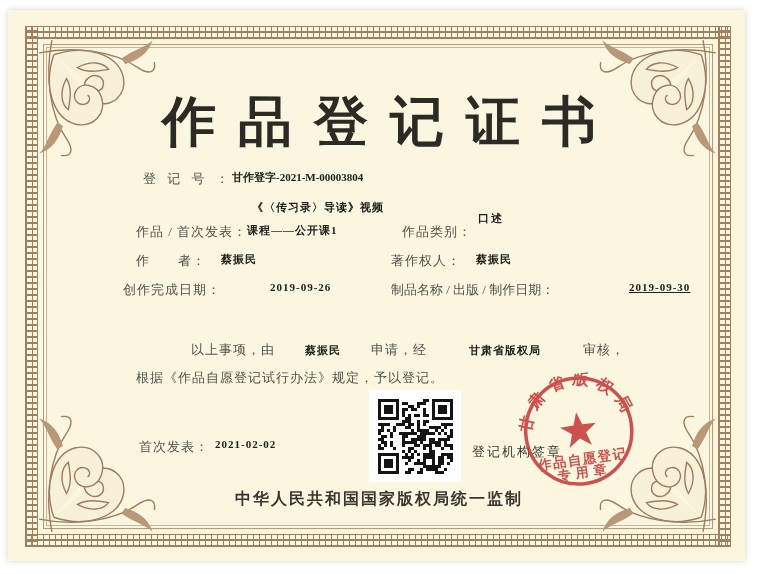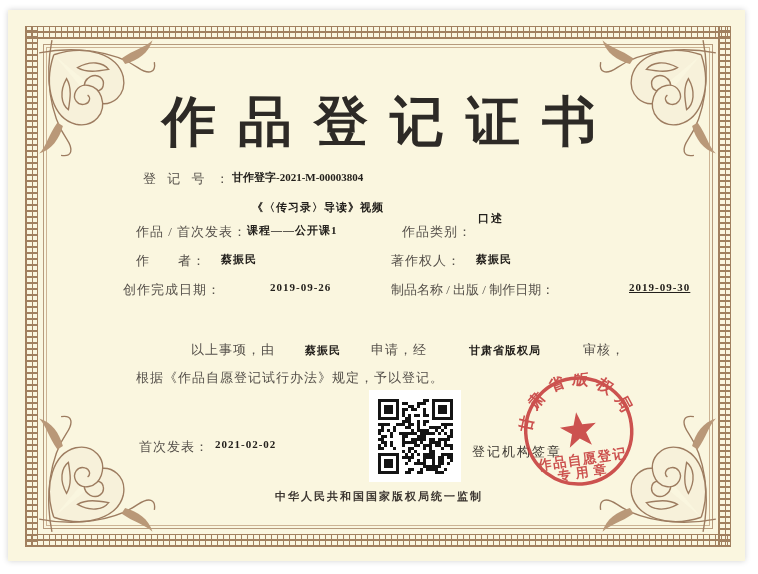--- a/index.html
+++ b/index.html
@@ -38,21 +38,21 @@
   .lbl{font-size:13px;letter-spacing:1px;color:#55504a;}
   .val{font-weight:bold;color:#23201c;font-size:11px;letter-spacing:1px;}
 
   .title{
     left:0;right:0;top:86px;text-align:center;
     font-size:54px;font-weight:bold;color:#2d2a26;
     letter-spacing:22px;padding-left:22px;
   }
   .footer{
     left:0;right:0;top:489px;text-align:center;
-    font-size:11px;font-weight:bold;color:#3c3631;letter-spacing:2px;
+    font-size:16px;font-weight:bold;color:#3c3631;letter-spacing:2px;
   }
   .qr-box{
     position:absolute;left:369px;top:390px;width:92px;height:92px;
     background:#ffffff;display:flex;align-items:center;justify-content:center;
   }
   .seal{
     position:absolute;left:520px;top:374px;width:118px;height:118px;
     transform:rotate(-8deg);opacity:.88;
   }
   .stmt-row{display:flex;align-items:baseline;}

